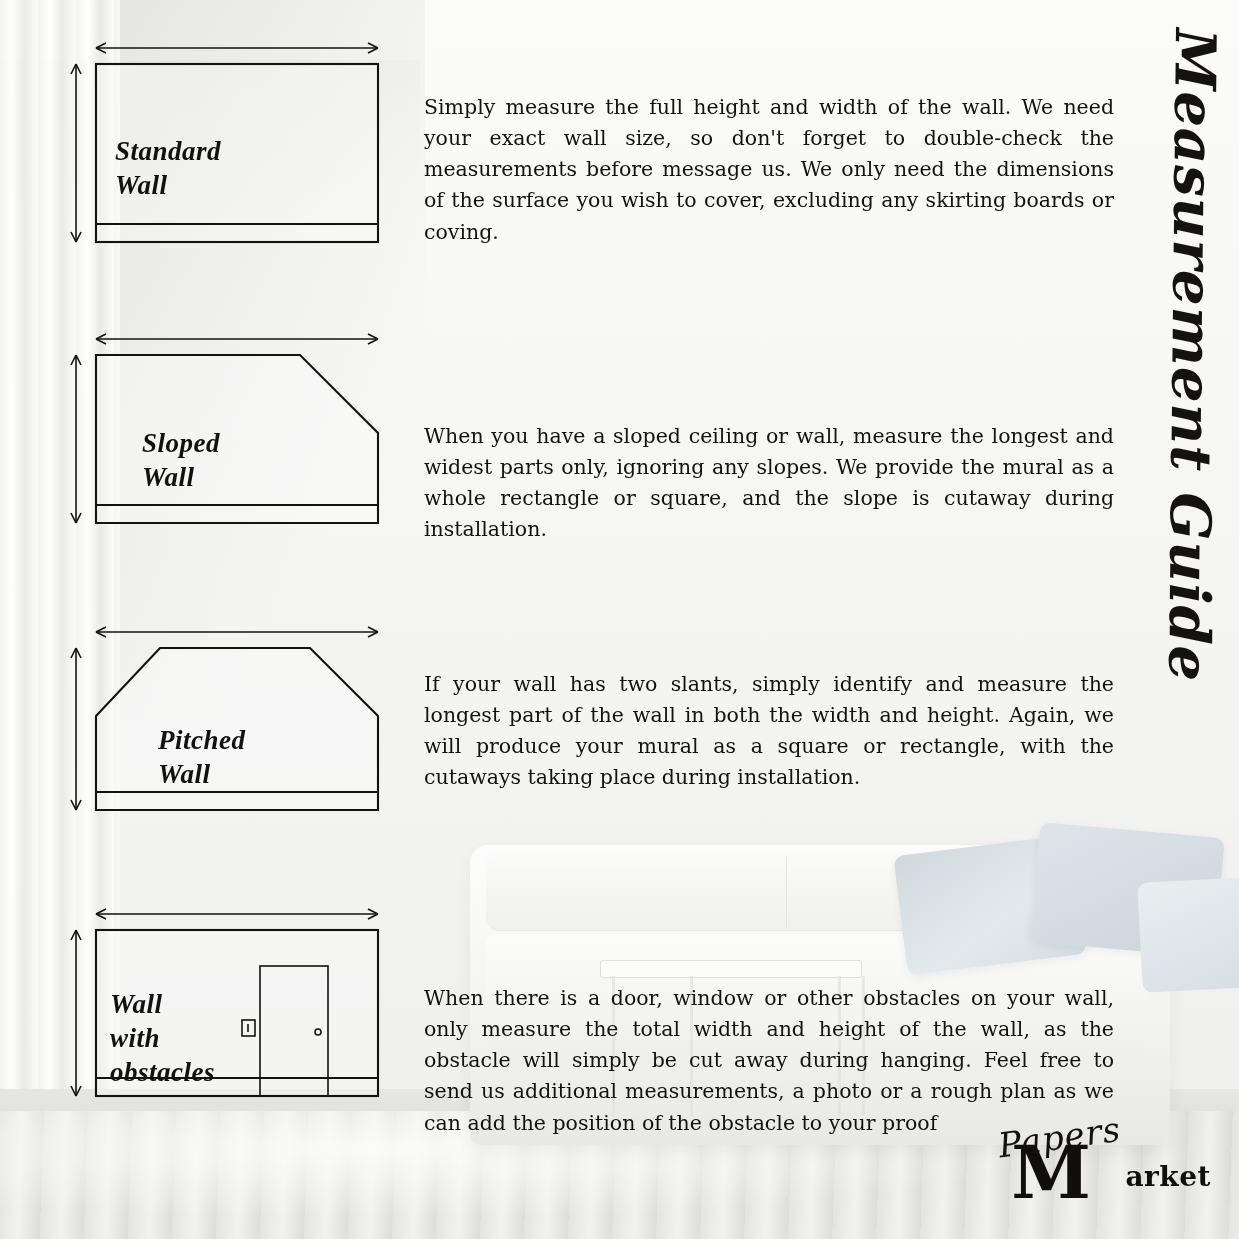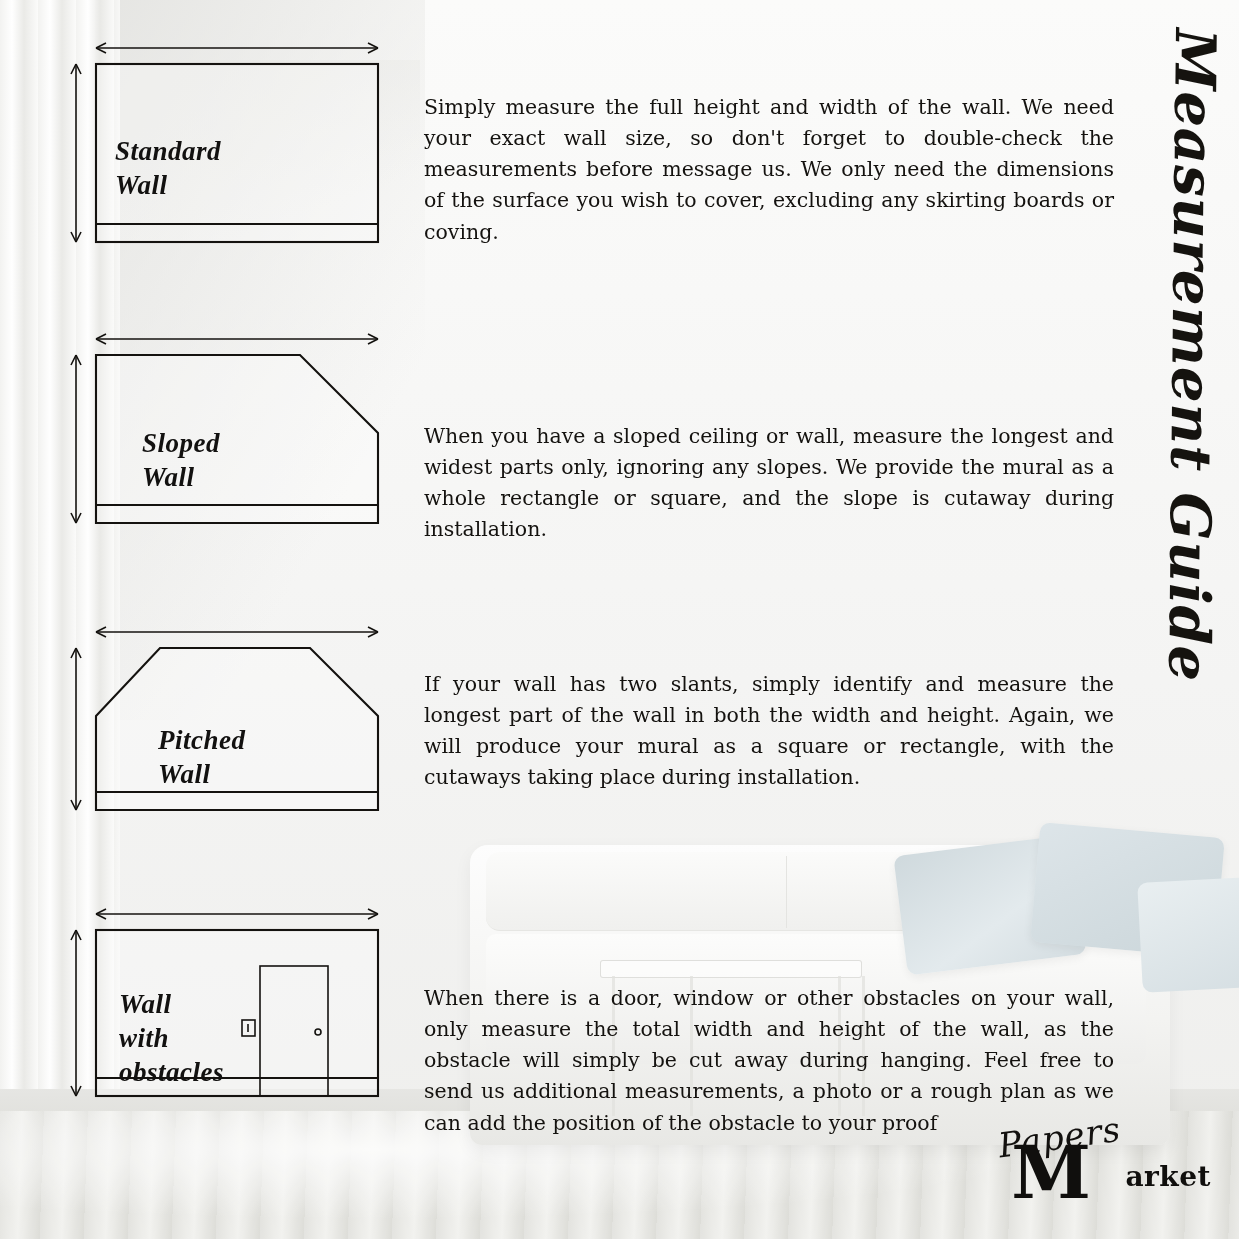--- a/index.html
+++ b/index.html
@@ -349,21 +349,21 @@
         <line class="ln" x1="36" y1="178" x2="318" y2="178"></line>
 
         <rect class="ln-thin" x="200" y="66" width="68" height="130" fill="rgba(255,255,255,0.5)"></rect>
         <circle class="ln-thin" cx="258" cy="132" r="3"></circle>
 
         <rect class="ln-thin" x="182" y="120" width="13" height="16" fill="rgba(255,255,255,0.6)"></rect>
         <line class="ln-thin" x1="188" y1="124" x2="188" y2="132"></line>
       </svg>
     </div>
 
-    <div class="label" style="left:110px; top:988px;margin-left:9px;">Wall with
+    <div class="label" style="left:110px; top:988px;">Wall with
 obstacles</div>
 
     <div class="para" style="top:974px;">When there is a door, window or other obstacles on your wall, only measure the total width and height of the wall, as the obstacle will simply be cut away during hanging. Feel free to send us additional measurements, a photo or a rough plan as we can add the position of the obstacle to your proof</div>
   </div>
 
   <div class="brand">
     <div class="brand-papers">Papers</div>
     <div class="brand-m">M</div>
     <div class="brand-arket">arket</div>
   </div>

